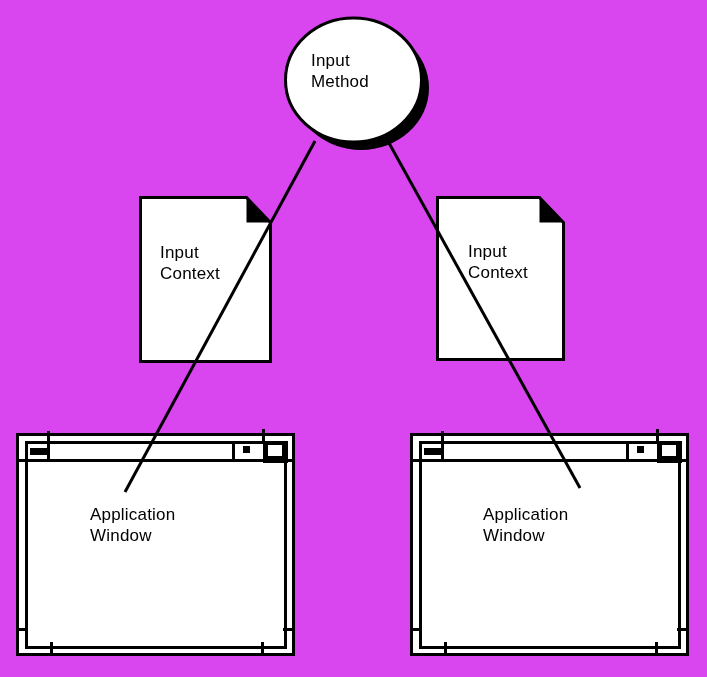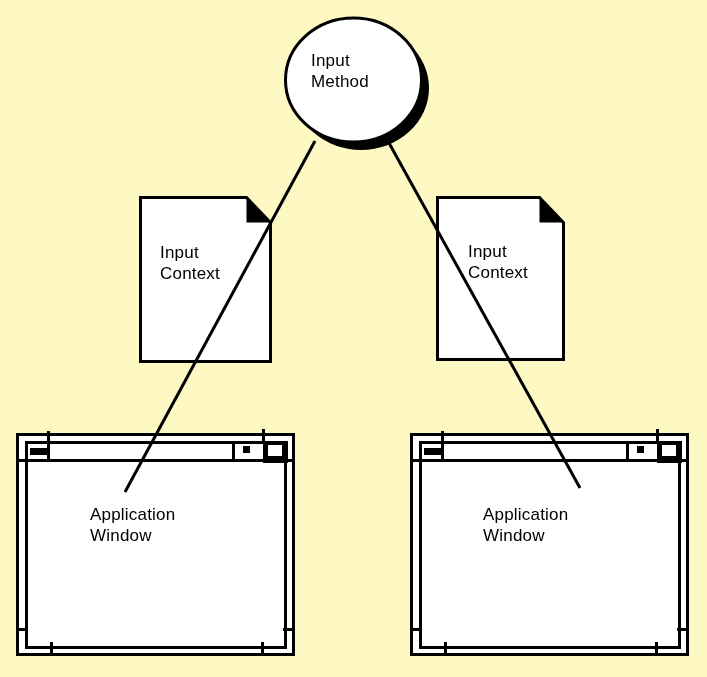--- a/index.html
+++ b/index.html
@@ -1,20 +1,20 @@
 <!DOCTYPE html>
 <html><head>
 <meta charset="utf-8">
 <style>
   html, body { margin: 0; padding: 0; background: #ffffff; }
   .stage {
     position: relative;
     width: 707px;
     height: 677px;
-    background: #fef9c3;
+    background: #d946ef;
     overflow: hidden;
     font-family: "Liberation Sans", sans-serif;
   }
   .stage svg { position: absolute; left: 0; top: 0; }
   .lbl {
     position: absolute;
     font-family: "Liberation Sans", sans-serif;
     font-size: 17px;
     line-height: 21px;
     color: #000000;

